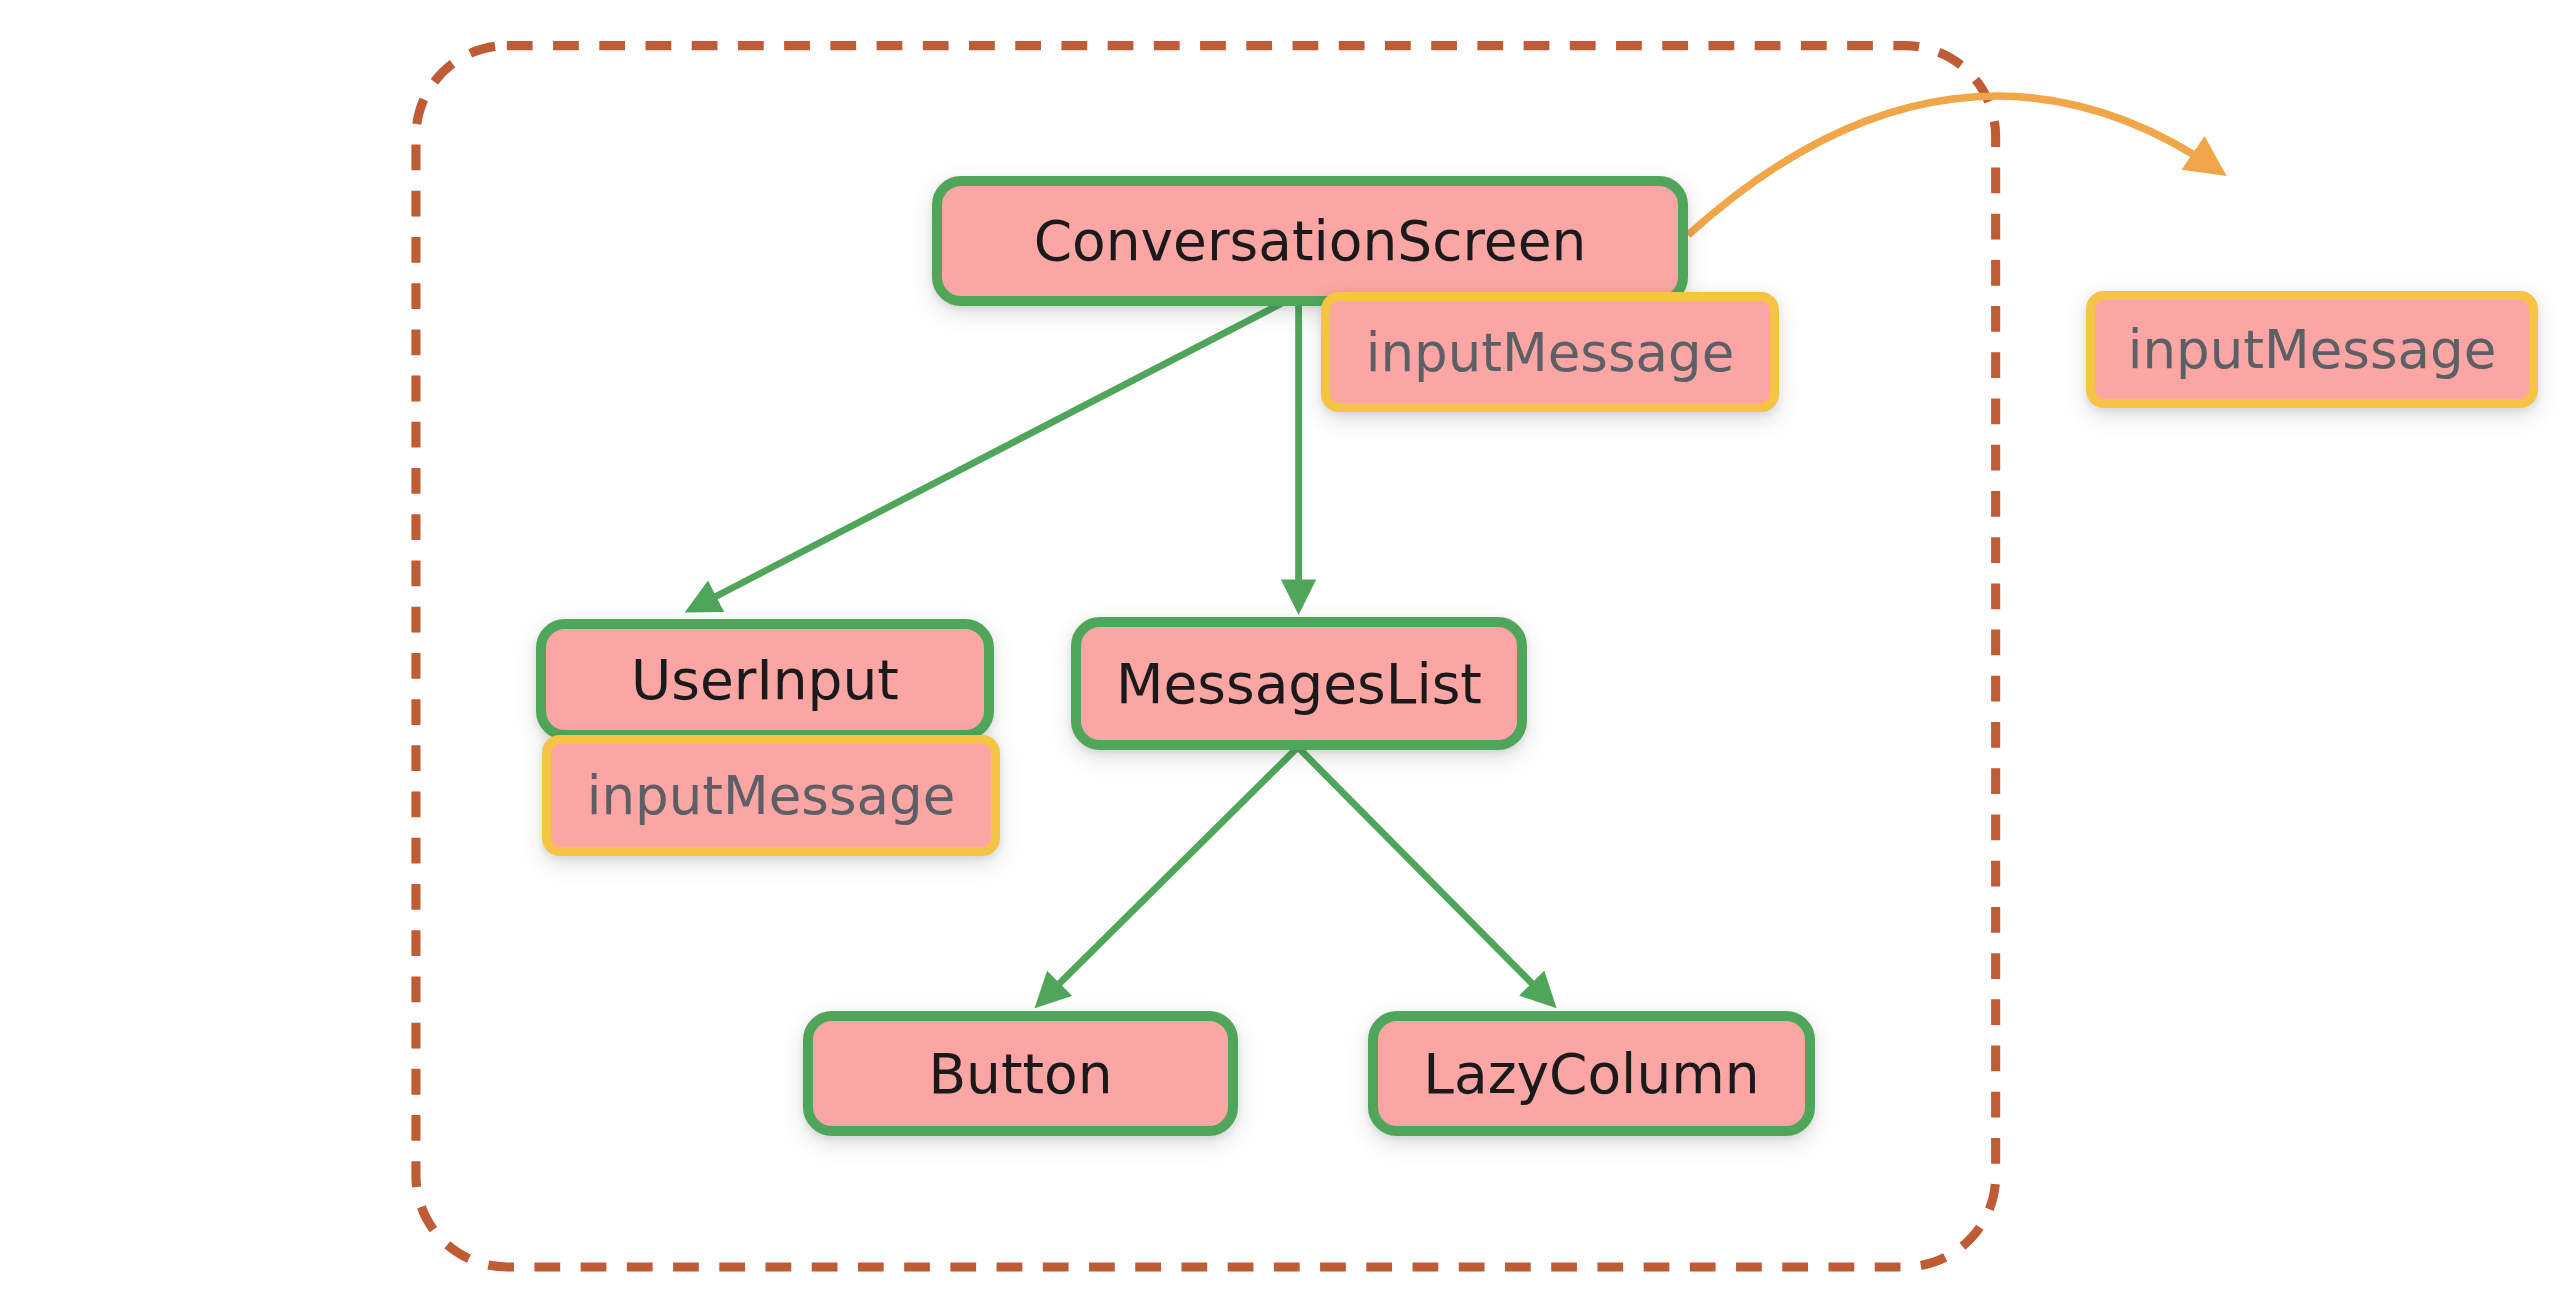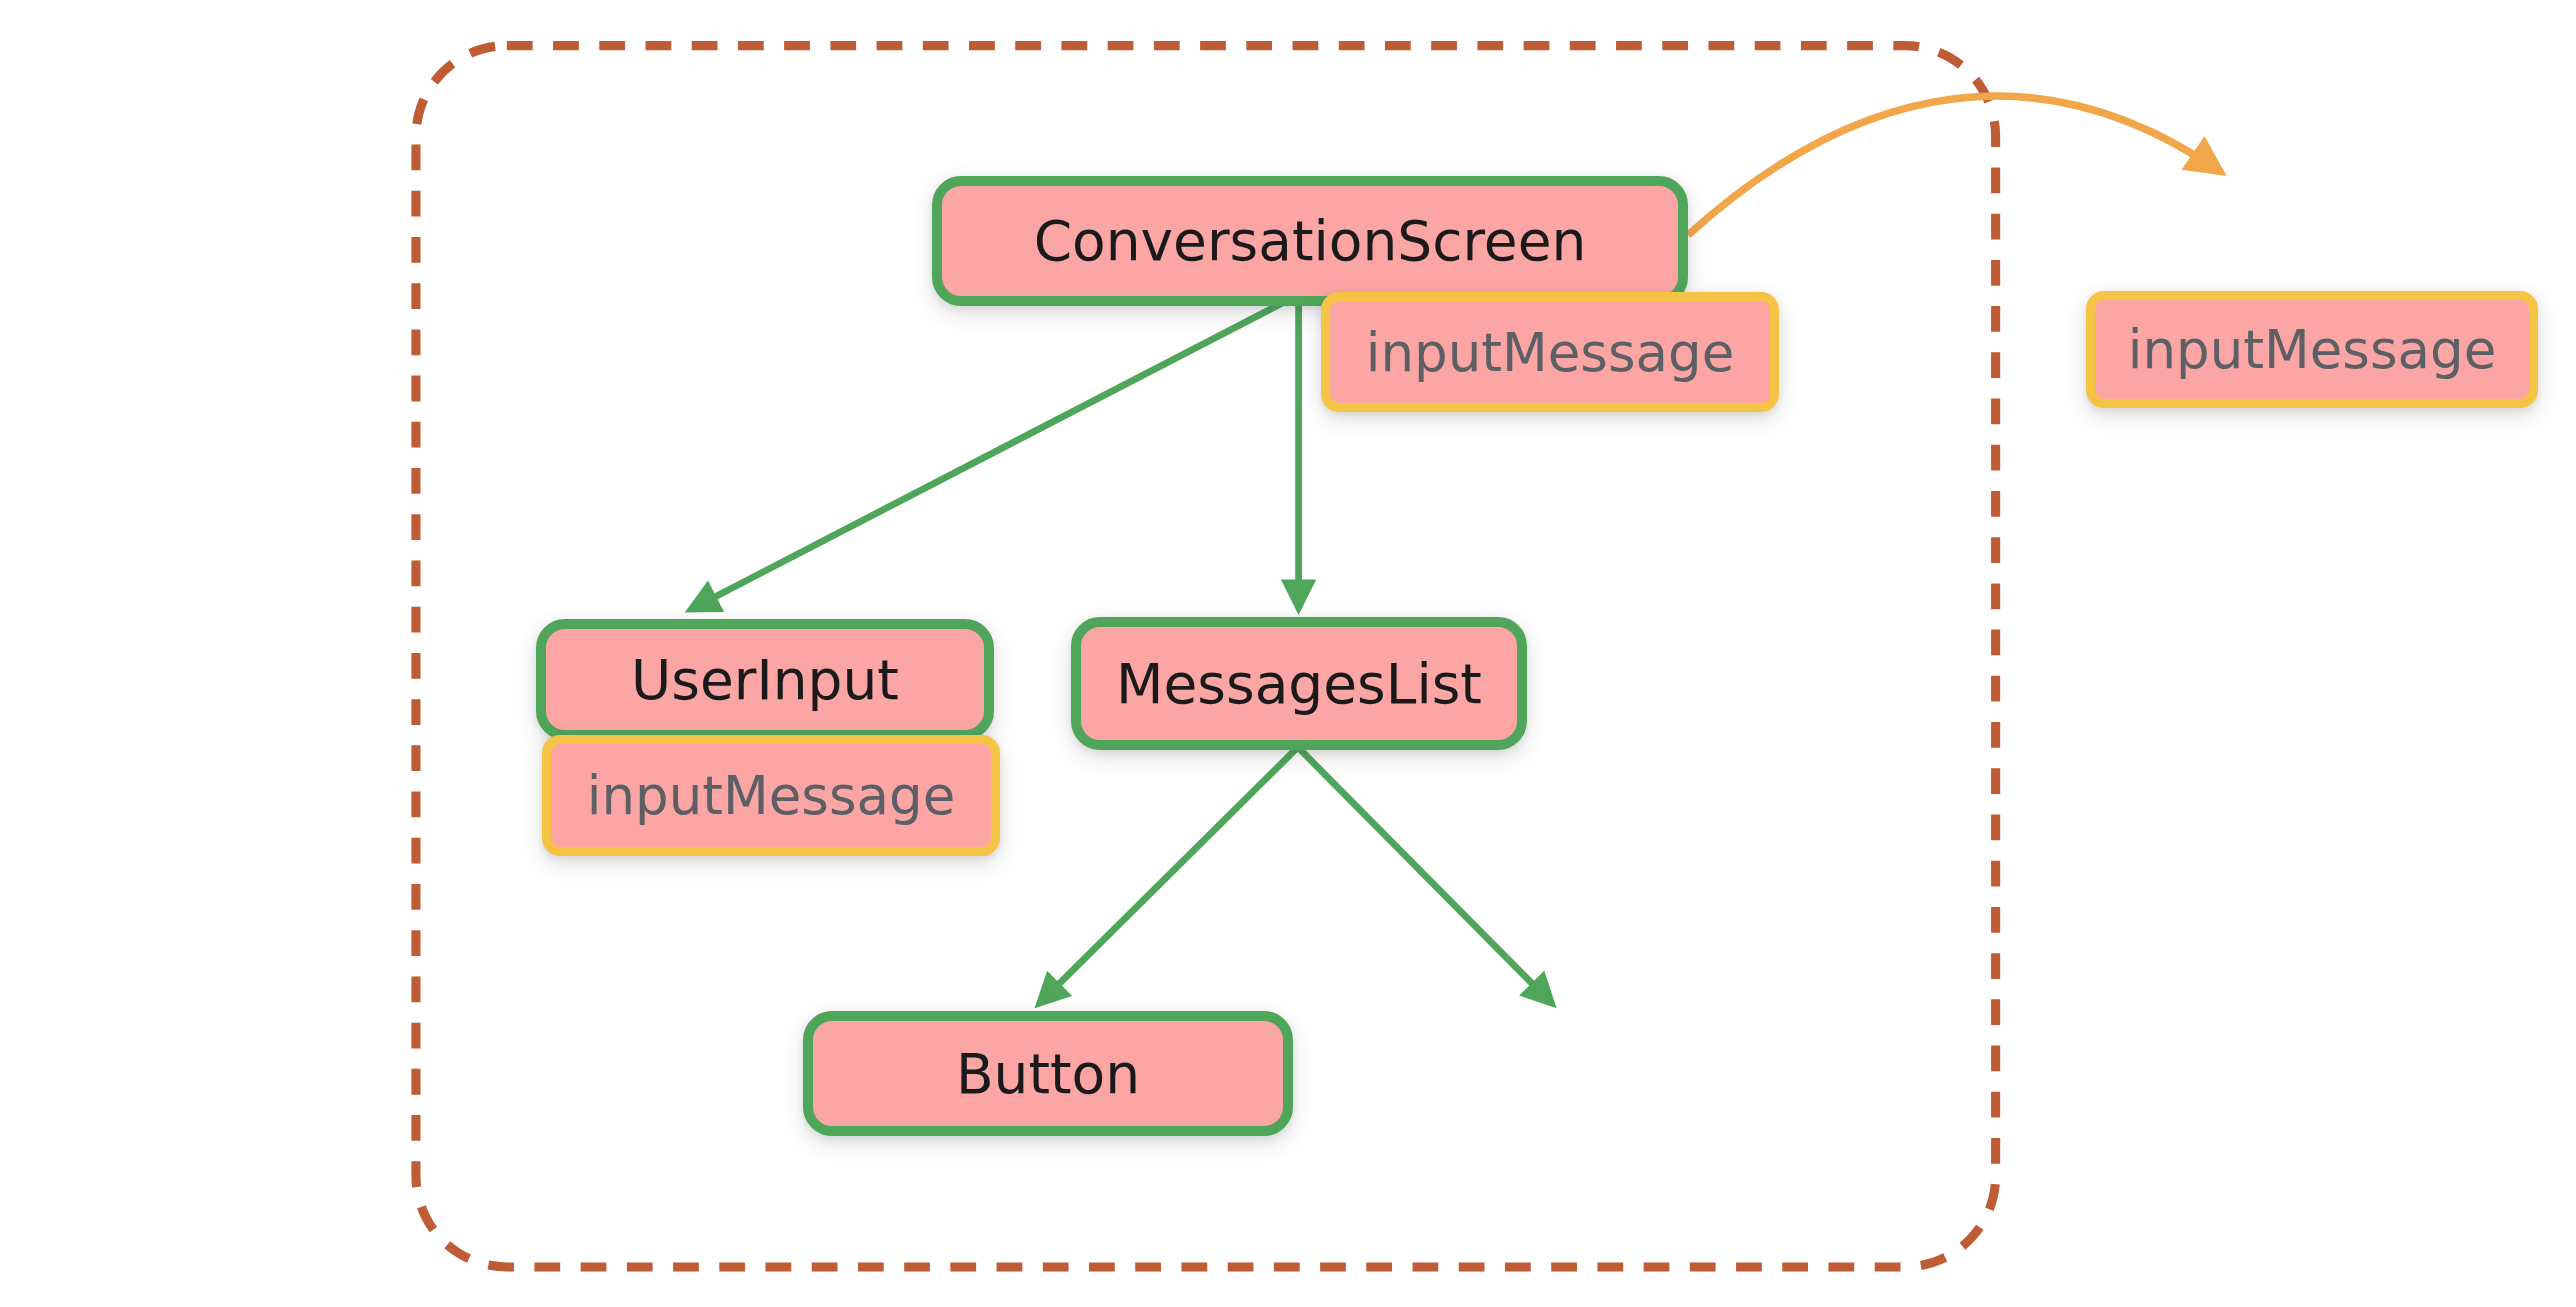--- a/index.html
+++ b/index.html
@@ -107,24 +107,27 @@
   </div>
 
   <div class="node state" style="left:534px;top:735px;width:458px;height:121px;">
     <span class="node-label">inputMessage</span>
   </div>
 
   <div class="node green" style="left:1071px;top:617px;width:456px;height:133px;">
     <span class="node-label">MessagesList</span>
   </div>
 
-  <div class="node green" style="left:803px;top:1011px;width:490px;height:125px;">
+  <div class="node green" style="left:803px;top:1011px;width:435px;height:125px;">
     <span class="node-label">Button</span>
   </div>
 
+  <div class="node green" style="left:1368px;top:1011px;width:447px;height:125px;">
+    <span class="node-label">LazyColumn</span>
+  </div>
 
 
   <div class="node state" style="left:2078px;top:291px;width:452px;height:117px;">
     <span class="node-label">inputMessage</span>
   </div>
 
 </div>
 
 
 </body></html>

